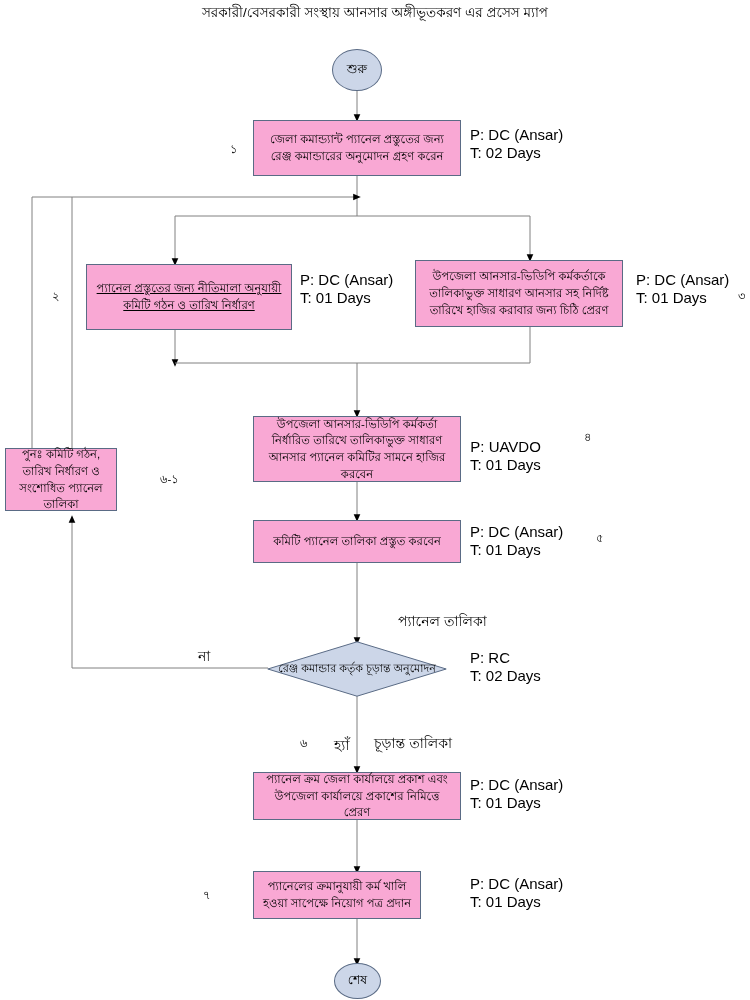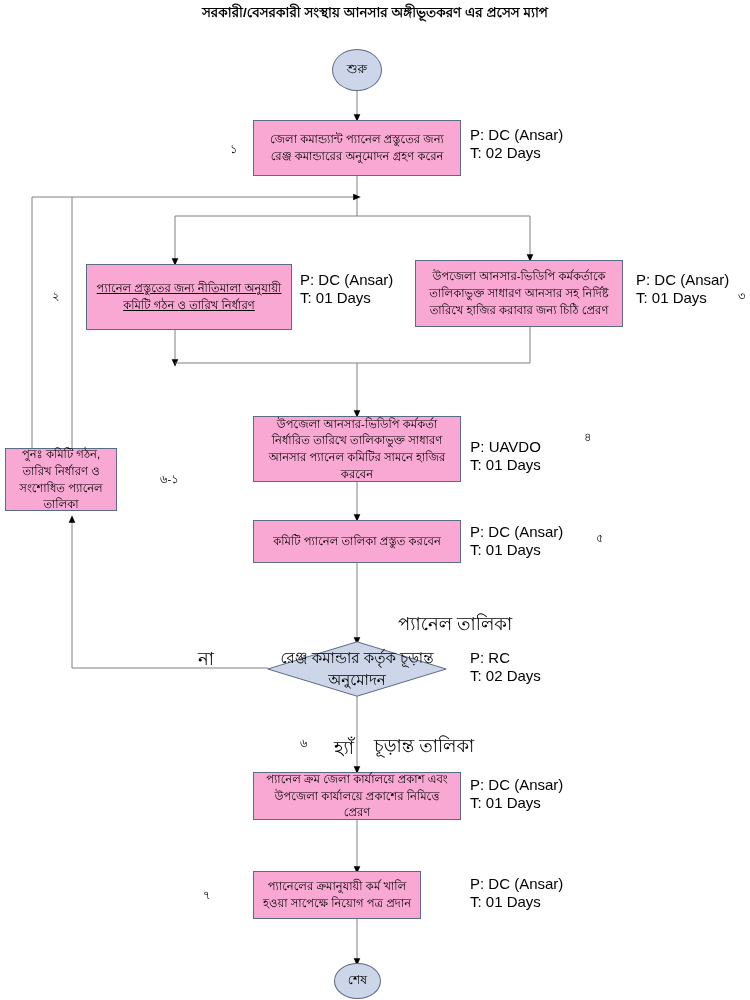--- a/index.html
+++ b/index.html
@@ -64,52 +64,52 @@
     width: 100%; height: 100%;
   }
   .decision-label {
     position: absolute;
     left: 0; top: 0;
     width: 100%; height: 100%;
     display: flex;
     align-items: center;
     justify-content: center;
     text-align: center;
-    font-size: 15px;
+    font-size: 11px;
     line-height: 1.45;
     color: #000;
   }
   .meta {
     position: absolute;
     font-size: 15px;
     line-height: 1.18;
     white-space: pre;
     color: #000;
     font-family: "Liberation Sans", "DejaVu Sans", sans-serif;
   }
   .stepnum {
     position: absolute;
     font-size: 11.5px;
     color: #000;
     white-space: nowrap;
   }
   .edge-label {
     position: absolute;
-    font-size: 18px;
+    font-size: 14px;
     color: #000;
     white-space: nowrap;
   }
   .title {
     position: absolute;
     left: 0;
     top: 2px;
     width: 750px;
     text-align: center;
     font-size: 13.5px;
-    font-weight: bold;
+    font-weight: normal;
     color: #000;
   }
 </style>
 </head>
 <body>
 
 <div id="canvas">
 
   <div class="title">সরকারী/বেসরকারী সংস্থায় আনসার অঙ্গীভূতকরণ এর প্রসেস ম্যাপ</div>
 

